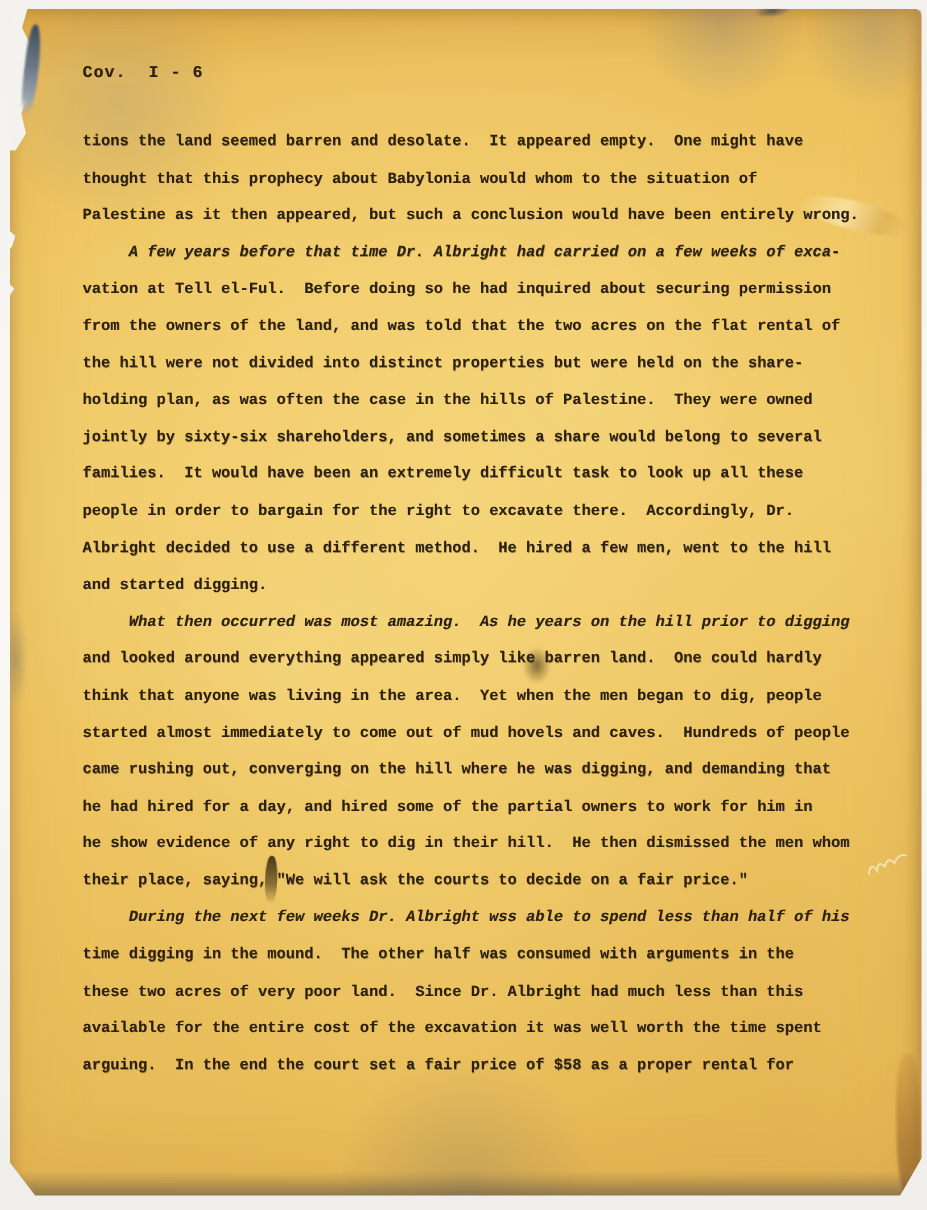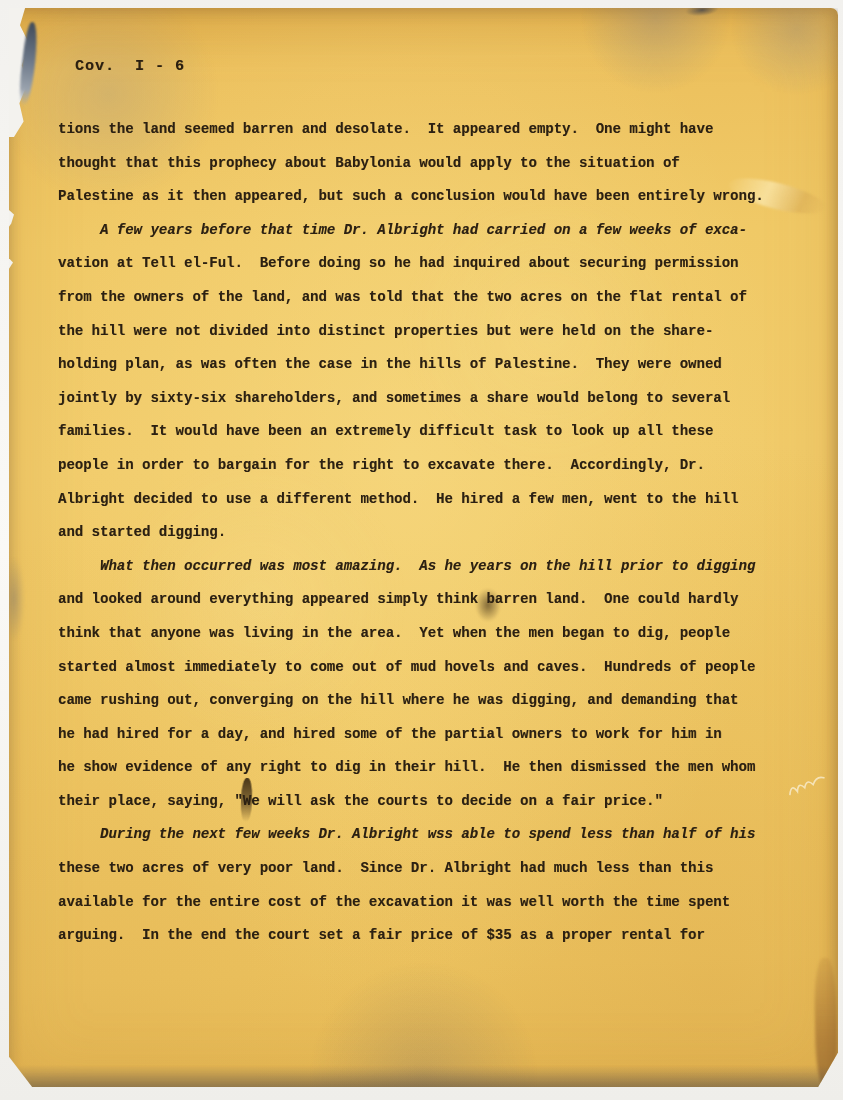--- a/index.html
+++ b/index.html
@@ -94,21 +94,21 @@
   }
   .pencil-scribble{left:778px;top:768px;transform:rotate(-14deg);opacity:0.8;}
   
   .page-label{
     position:absolute;left:66px;top:50px;
     font-size:15px;font-weight:700;color:#2b1f10;
     white-space:pre;letter-spacing:1px;
     text-shadow:0.4px 0.4px 0 rgba(43,31,16,0.45);
   }
   .text-block{
-    position:absolute;left:49px;top:105px;width:742px;
+    position:absolute;left:66px;top:105px;width:742px;
     font-size:14px;font-weight:700;color:#2b2012;
   }
   .line{
     white-space:pre;line-height:33.6px;height:33.6px;
     text-shadow:0.4px 0.4px 0 rgba(43,31,16,0.40);
   }
   .line.indent{padding-left:42px;font-style:italic;}
 </style>
 </head>
 <body>
@@ -131,46 +131,47 @@
     <div class="stain pencil-scribble">
       <svg width="42" height="20" viewBox="0 0 42 20">
         <path d="M2,14 q4,-11 8,-1 q3,-10 8,-2 q4,-9 9,-1 q5,-8 12,-4" fill="none" stroke="rgba(252,246,228,0.85)" stroke-width="1.6" stroke-linecap="round"></path>
       </svg>
     </div>
 
     <div class="page-label">Cov.  I - 6</div>
     <main class="text-block" id="text-block">
         <div>
           <div class="line">tions the land seemed barren and desolate.  It appeared empty.  One might have</div>
-          <div class="line">thought that this prophecy about Babylonia would apply to the situation of</div>
+          <div class="line">thought that this prophecy about Babylonia would whom to the situation of</div>
           <div class="line">Palestine as it then appeared, but such a conclusion would have been entirely wrong.</div>
         </div>
         <div>
           <div class="line indent">A few years before that time Dr. Albright had carried on a few weeks of exca-</div>
           <div class="line">vation at Tell el-Ful.  Before doing so he had inquired about securing permission</div>
           <div class="line">from the owners of the land, and was told that the two acres on the flat rental of</div>
           <div class="line">the hill were not divided into distinct properties but were held on the share-</div>
           <div class="line">holding plan, as was often the case in the hills of Palestine.  They were owned</div>
           <div class="line">jointly by sixty-six shareholders, and sometimes a share would belong to several</div>
           <div class="line">families.  It would have been an extremely difficult task to look up all these</div>
           <div class="line">people in order to bargain for the right to excavate there.  Accordingly, Dr.</div>
           <div class="line">Albright decided to use a different method.  He hired a few men, went to the hill</div>
           <div class="line">and started digging.</div>
         </div>
         <div>
           <div class="line indent">What then occurred was most amazing.  As he years on the hill prior to digging</div>
-          <div class="line">and looked around everything appeared simply think barren land.  One could hardly</div>
+          <div class="line">and looked around everything appeared simply like barren land.  One could hardly</div>
           <div class="line">think that anyone was living in the area.  Yet when the men began to dig, people</div>
           <div class="line">started almost immediately to come out of mud hovels and caves.  Hundreds of people</div>
           <div class="line">came rushing out, converging on the hill where he was digging, and demanding that</div>
           <div class="line">he had hired for a day, and hired some of the partial owners to work for him in</div>
           <div class="line">he show evidence of any right to dig in their hill.  He then dismissed the men whom</div>
           <div class="line">their place, saying, "We will ask the courts to decide on a fair price."</div>
         </div>
         <div>
           <div class="line indent">During the next few weeks Dr. Albright wss able to spend less than half of his</div>
+          <div class="line">time digging in the mound.  The other half was consumed with arguments in the</div>
           <div class="line">these two acres of very poor land.  Since Dr. Albright had much less than this</div>
           <div class="line">available for the entire cost of the excavation it was well worth the time spent</div>
-          <div class="line">arguing.  In the end the court set a fair price of $35 as a proper rental for</div>
+          <div class="line">arguing.  In the end the court set a fair price of $58 as a proper rental for</div>
         </div>
       </main>
   </div>
 </div>
 
 </body></html>

